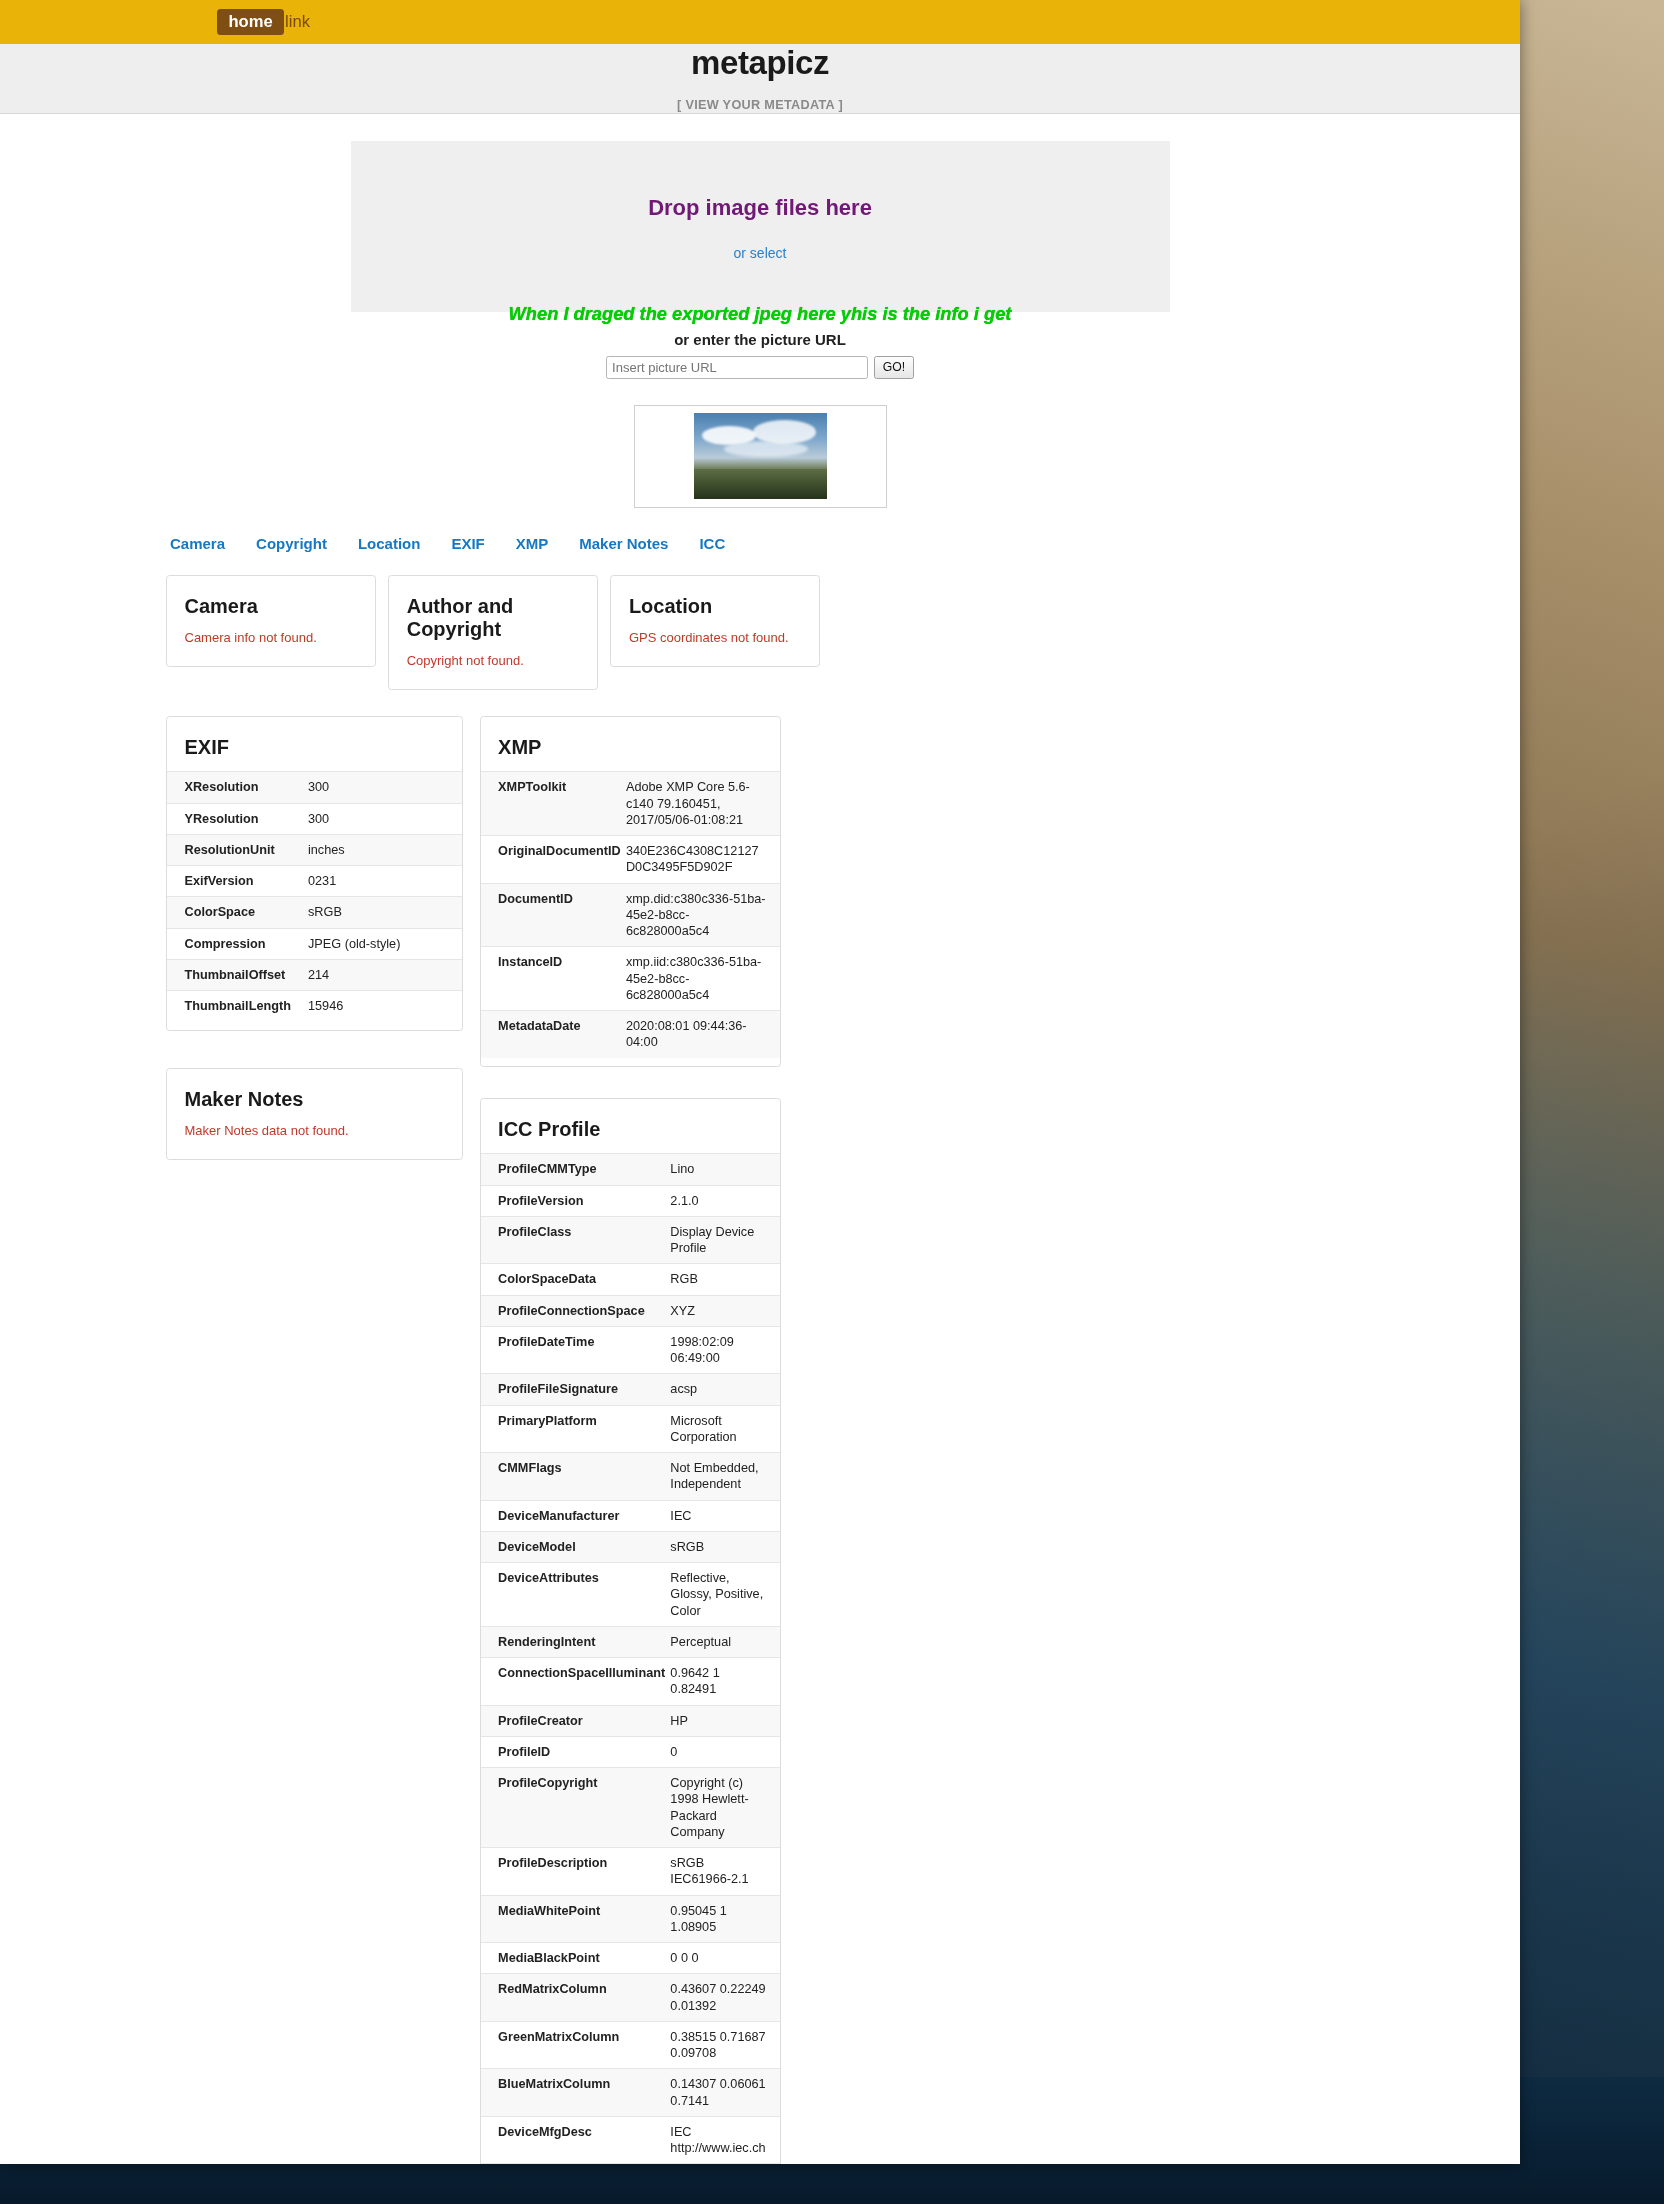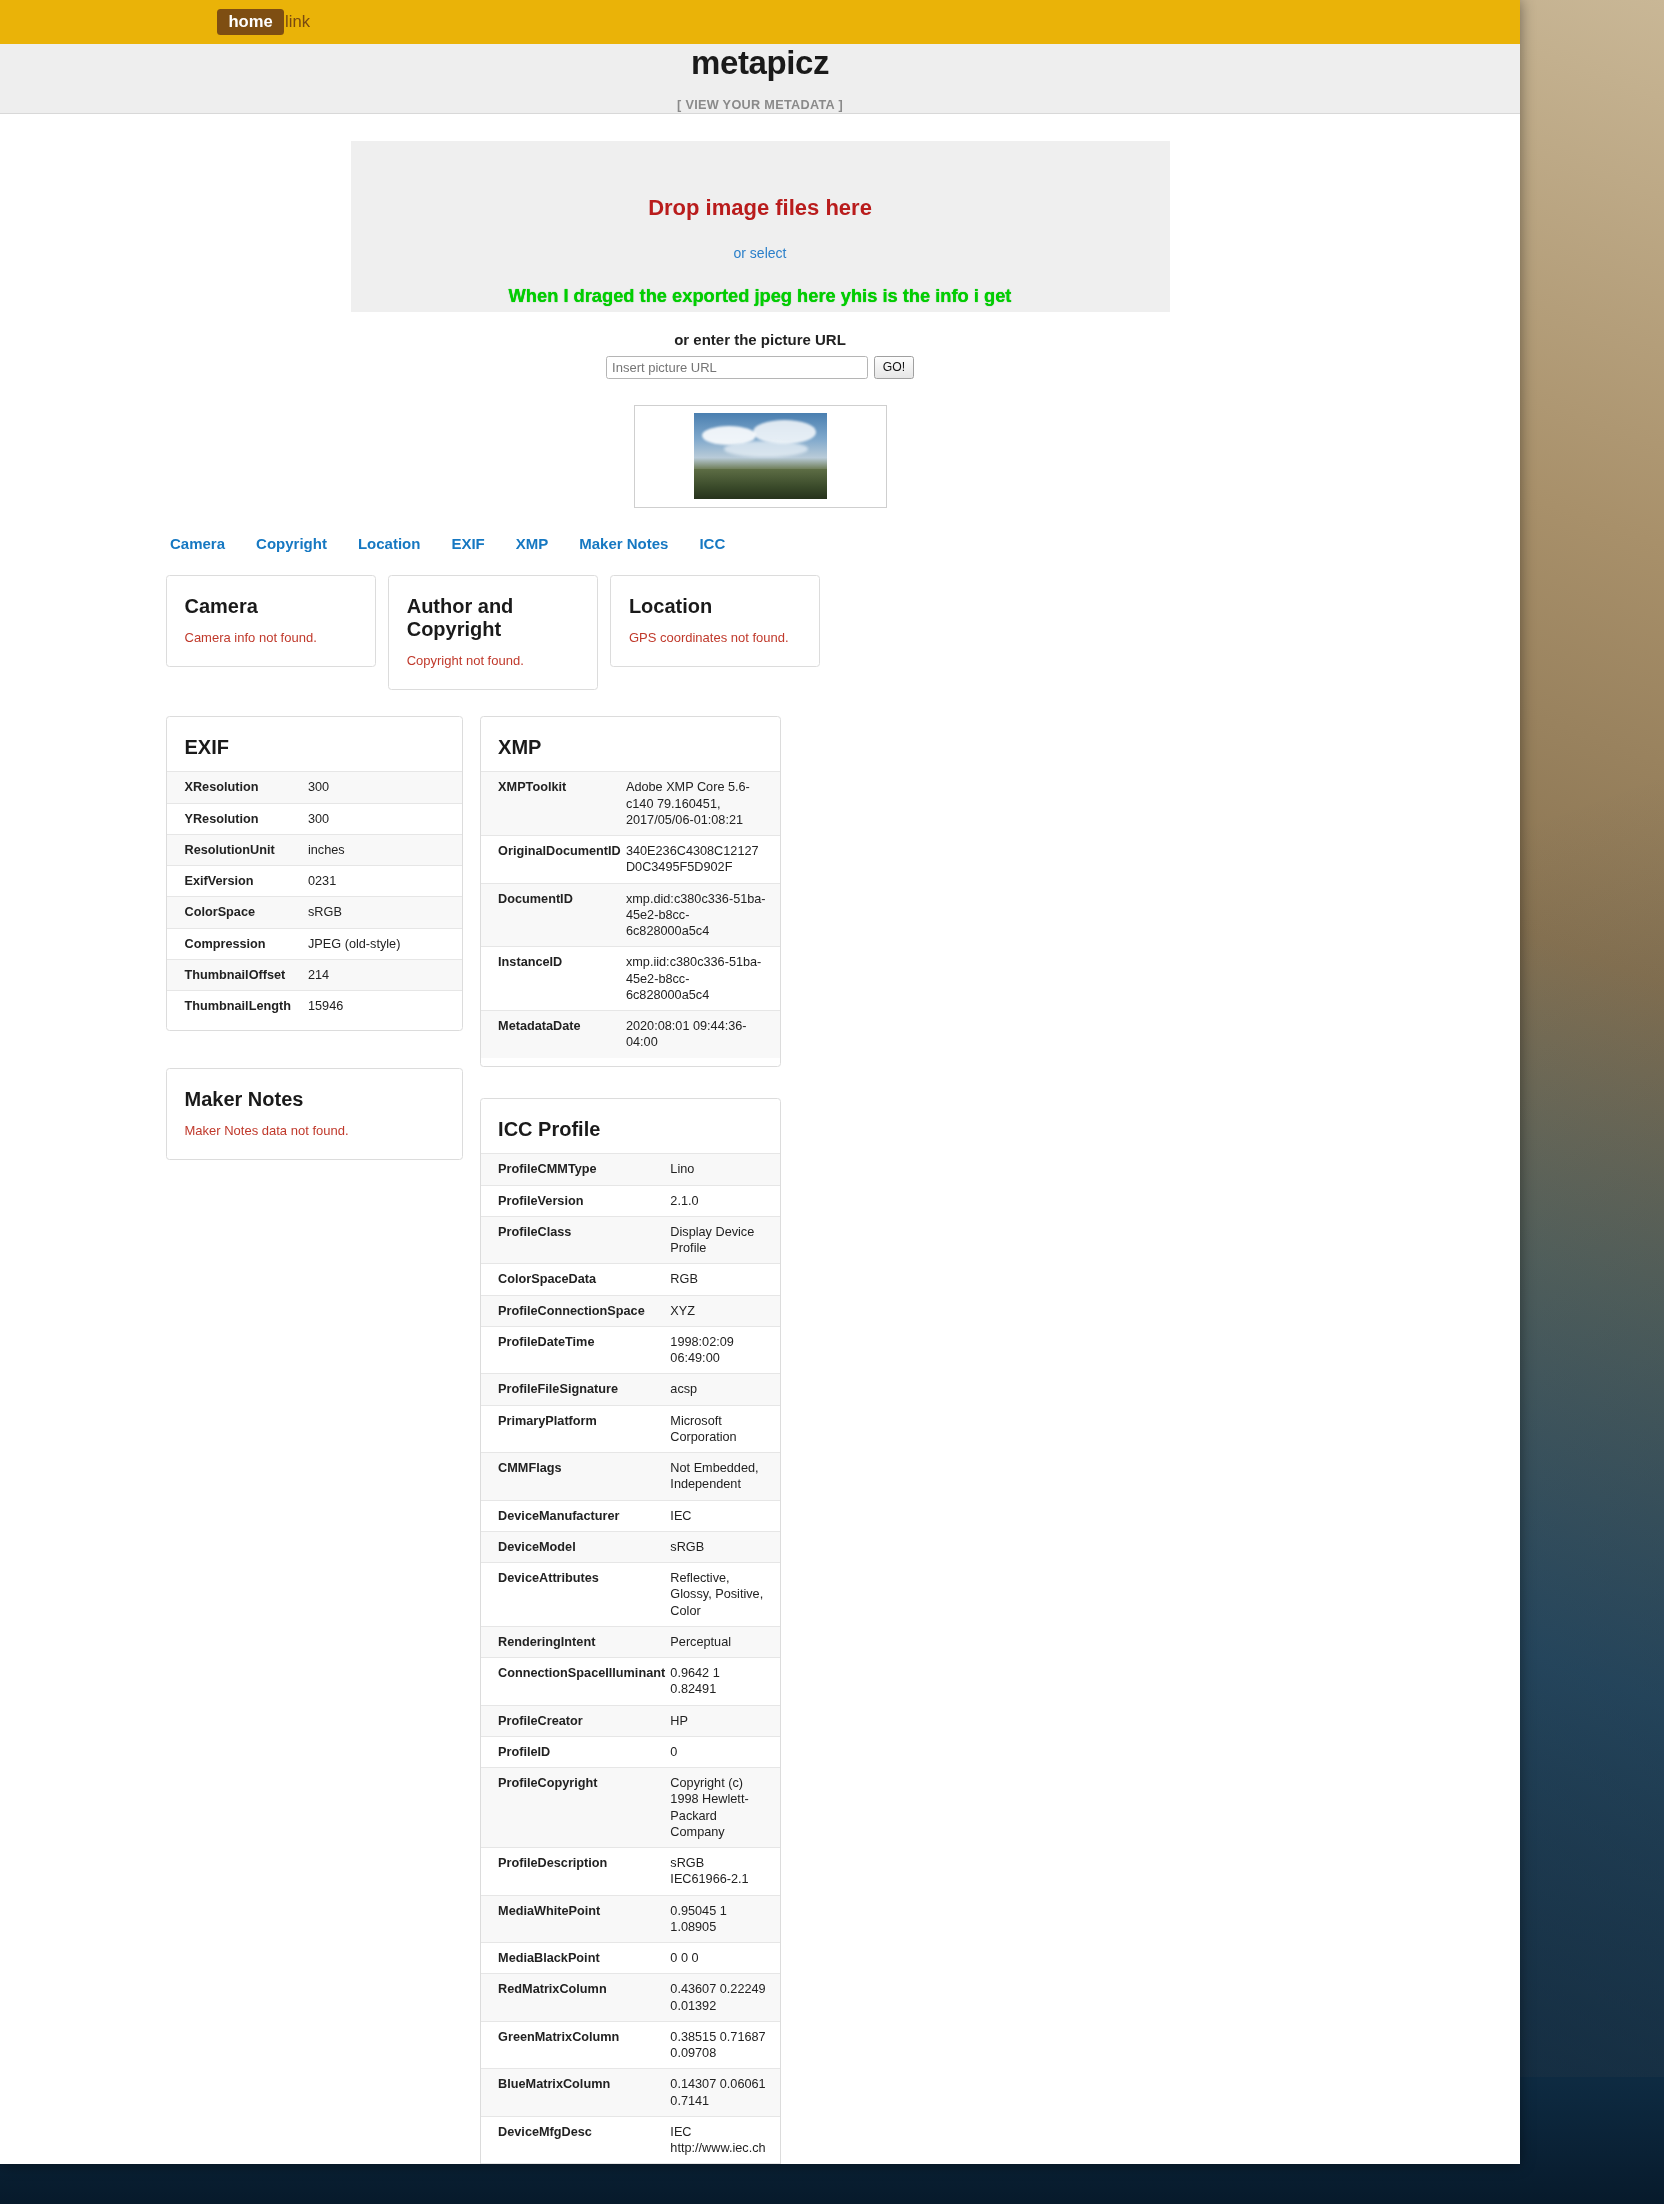--- a/index.html
+++ b/index.html
@@ -111,32 +111,33 @@
     display: flex;
     flex-direction: column;
     align-items: center;
     justify-content: flex-start;
     box-sizing: border-box;
     padding-top: 54px;
   }
   .dropzone .dz-title {
     font-size: 22px;
     font-weight: bold;
-    color: #b91c1c;
+    color: #701a75;
   }
   .dropzone .dz-select {
     margin-top: 23.6px;
     font-size: 14px;
     color: #2a7fc9;
     text-decoration: none;
   }
   .dropzone .dz-note {
-    margin-top: 24px;
+    margin-top: 42px;
     font-size: 18.3px;
     font-weight: bold;
+    font-style: italic;
     color: #00d000;
     text-shadow: 0 0 0.9px #00a000;
   }
 
   .url-section {
     margin-top: 19px;
     text-align: center;
   }
   .url-label {
     font-size: 15px;

